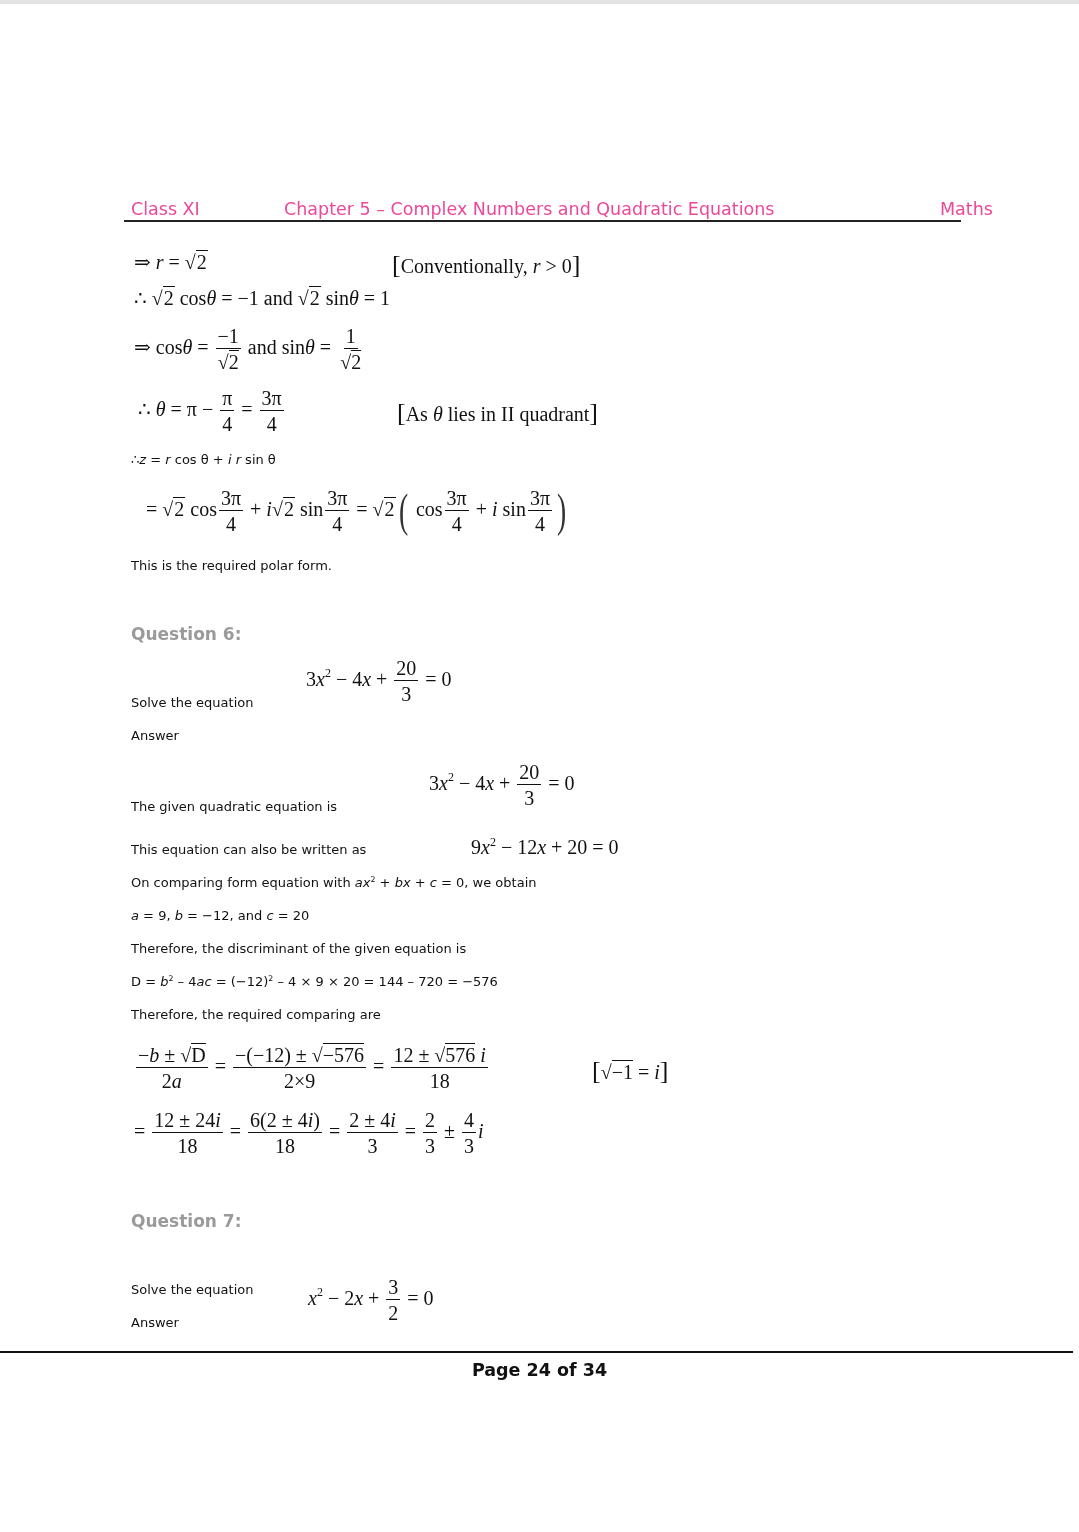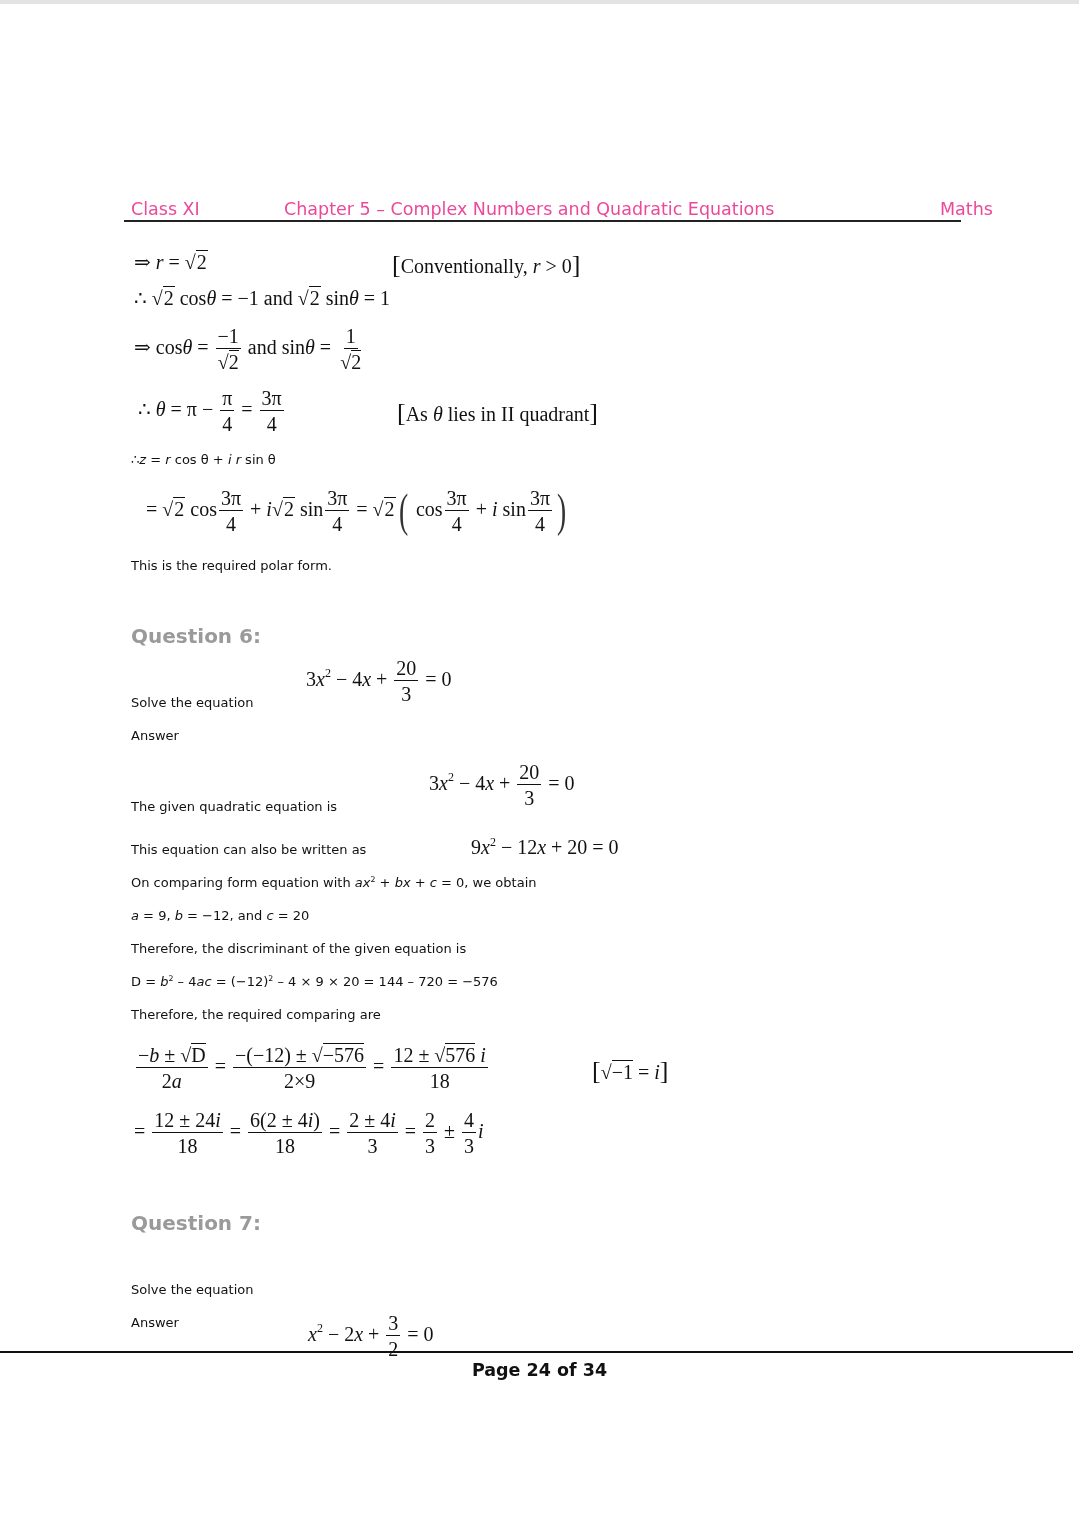--- a/index.html
+++ b/index.html
@@ -7,21 +7,21 @@
     width: 1079px; height: 1532px; position: relative; overflow: hidden;
     background: #ffffff; color: #000;
     font-family: "DejaVu Sans", sans-serif;
   }
   .topbar { position: absolute; left: 0; top: 0; width: 1079px; height: 4px; background: #e3e3e3; }
   .abs { position: absolute; white-space: nowrap; }
   .sans { font-family: "DejaVu Sans", sans-serif; font-size: 13px; color: #111; }
   .serif { font-family: "Liberation Serif", "DejaVu Serif", serif; font-size: 20px; color: #111; }
   .hdr { font-family: "DejaVu Sans", sans-serif; font-size: 17.5px; color: #ec4899; top: 199px; }
   .hdr-rule { position: absolute; left: 124px; top: 220px; width: 837px; height: 1.5px; background: #222; }
-  .q-label { font-family: "DejaVu Sans", sans-serif; font-weight: bold; font-size: 20px; color: #9a9a9a; }
+  .q-label { font-family: "DejaVu Sans", sans-serif; font-weight: bold; font-size: 17px; color: #9a9a9a; }
   .frac { display: inline-flex; flex-direction: column; align-items: center; vertical-align: middle; margin: 0 2px; line-height: 1; }
   .frac .num { padding: 0 2px 2px; border-bottom: 1px solid #111; }
   .frac .den { padding: 3px 2px 0; }
   .sqrt { display: inline-block; }
   .sqrt .rad { border-top: 1px solid #111; padding: 0 1px; }
   .it { font-style: italic; }
   sup { font-size: 0.6em; vertical-align: 0.7em; line-height: 0; }
   .big-paren { font-size: 46px; font-weight: 100; vertical-align: middle; line-height: 0; color: #333; transform: scaleX(0.6); display: inline-block; }
   .bracket { font-size: 26px; }
   .footer-rule { position: absolute; left: 0; top: 1351px; width: 1073px; height: 2px; background: #111; }
@@ -184,21 +184,21 @@
       <span class="den">3</span>
     </span>
   ±
   <span class="frac">
       <span class="num">4</span>
       <span class="den">3</span>
     </span><span class="it">i</span>
 </div>
 
 <div class="abs q-label" style="left:131px; top:1211px;">Question 7:</div>
-<div class="abs serif" style="left:308px; top:1313px;">
+<div class="abs serif" style="left:308px; top:1277px;">
   <span class="it">x</span><sup>2</sup> − 2<span class="it">x</span> +
   <span class="frac">
       <span class="num">3</span>
       <span class="den">2</span>
     </span>
   <span>= 0</span>
 </div>
 <div class="abs sans" style="left:131px; top:1282px;">Solve the equation</div>
 <div class="abs sans" style="left:131px; top:1315px;">Answer</div>
 

